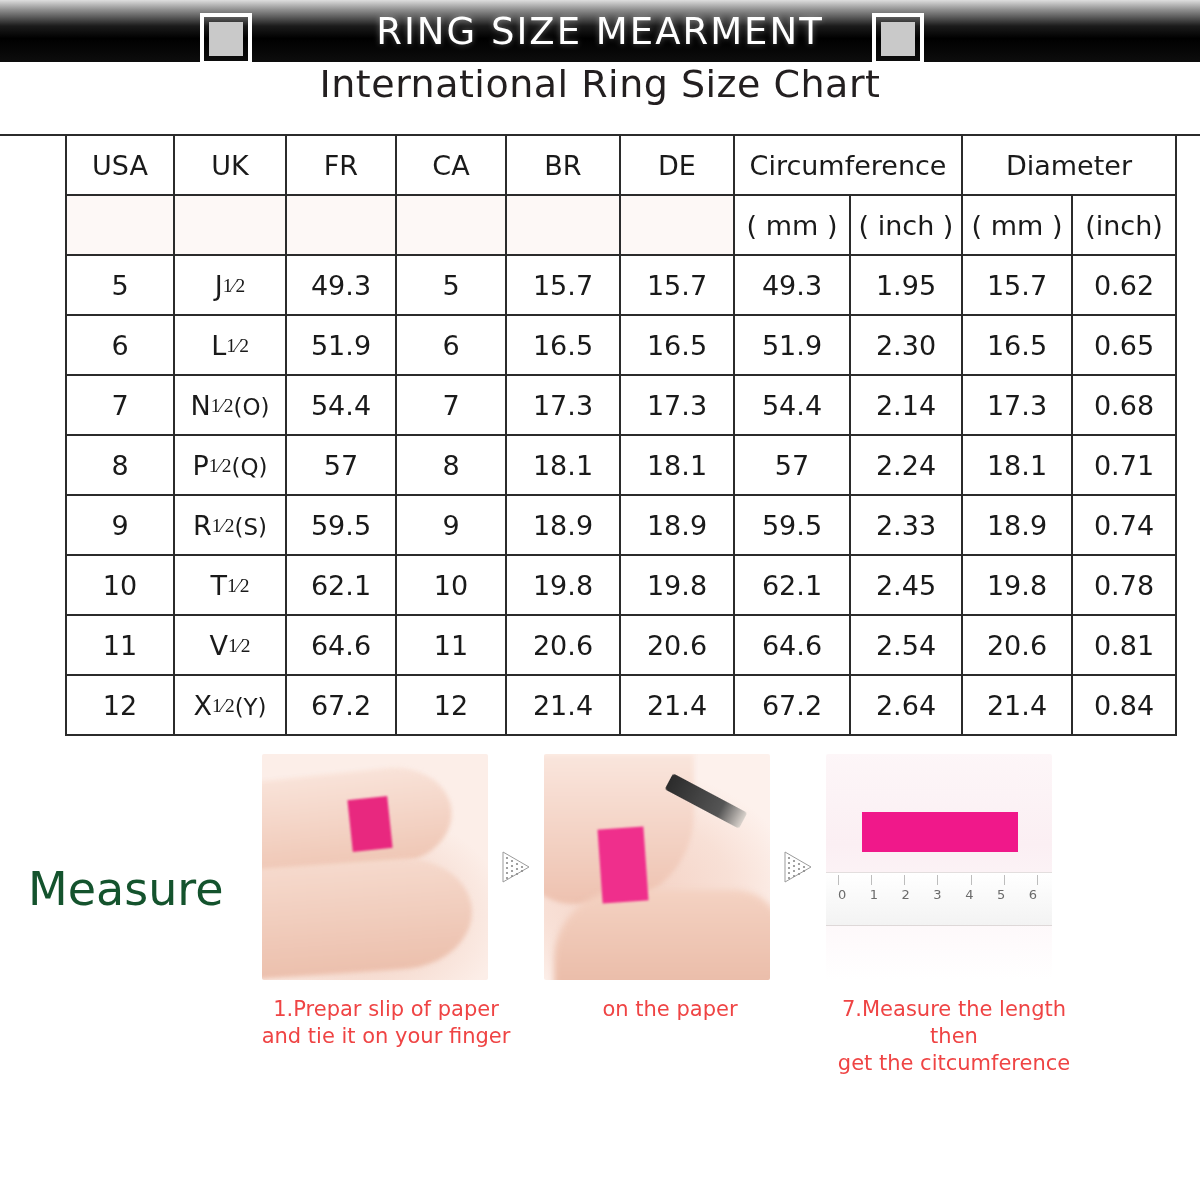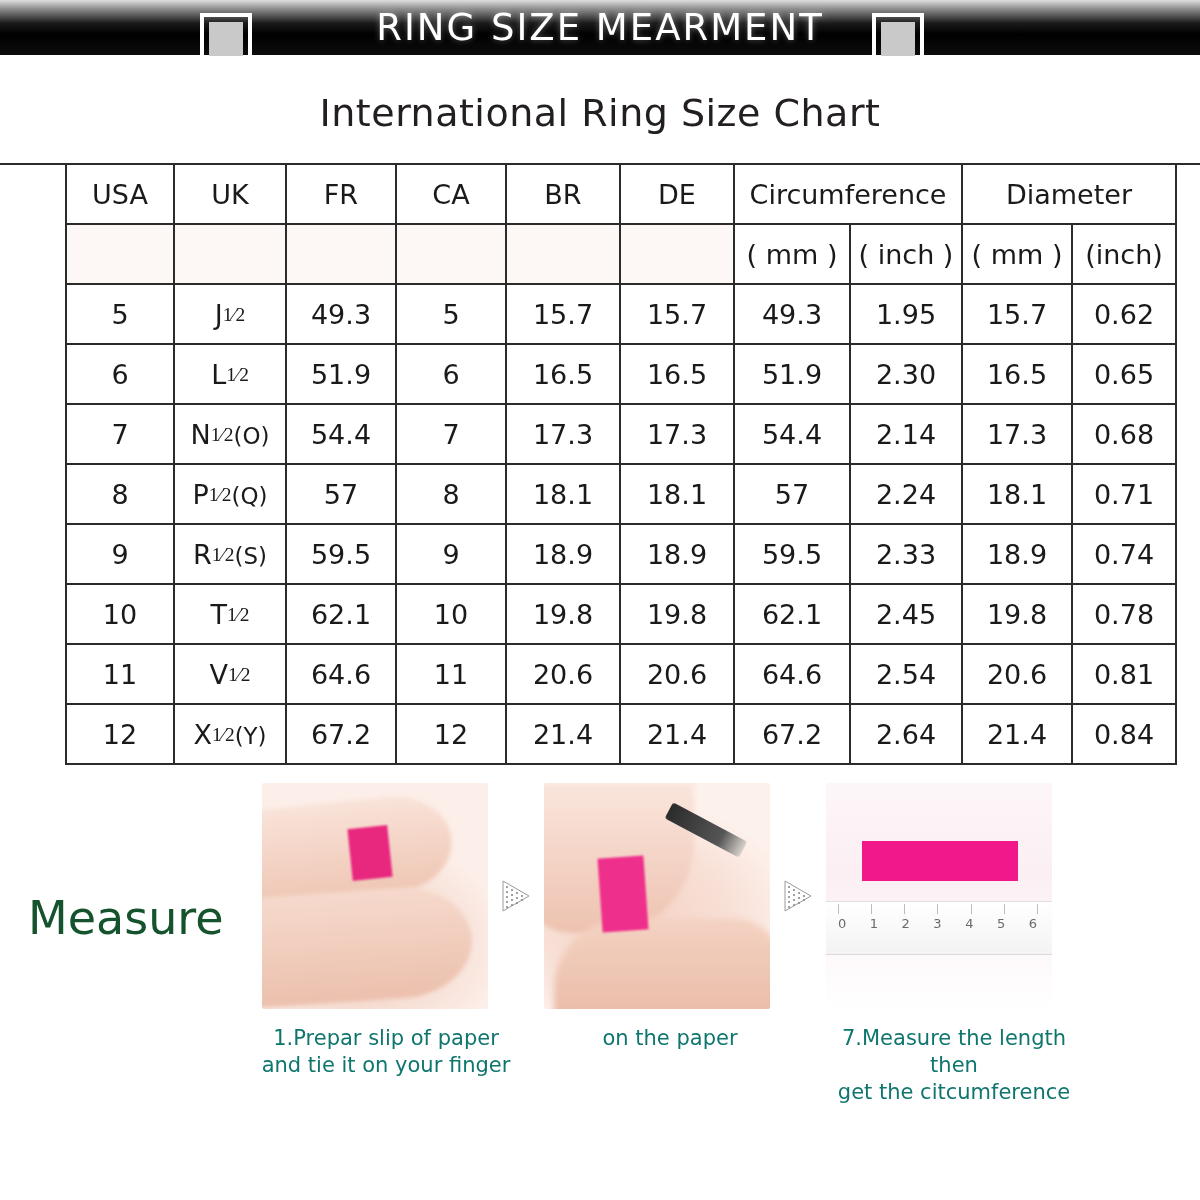--- a/index.html
+++ b/index.html
@@ -13,21 +13,21 @@
     font-family: "DejaVu Sans", "Liberation Sans", sans-serif;
     color: #1a1a1a;
     overflow: hidden;
     position: relative;
   }
 
   
   .banner {
     position: relative;
     width: 1200px;
-    height: 55px;
+    height: 62px;
     background: linear-gradient(to bottom, #dedede 0%, #8e8e8e 16%, #1b1b1b 42%, #000000 62%, #0d0d0d 100%);
     display: flex;
     align-items: center;
     justify-content: center;
   }
   .banner-title {
     color: #ffffff;
     font-size: 37px;
     letter-spacing: 2px;
     font-weight: 400;
@@ -50,21 +50,20 @@
     left: 5px; top: 5px; right: 5px; bottom: 5px;
     background: #c9c9c9;
   }
 
   
   .chart-title {
     text-align: center;
     font-size: 38px;
     font-weight: 400;
     color: #231f20;
-    margin-top: 36px;
     letter-spacing: 0.5px;
   }
 
   
   .full-rule {
     width: 1200px;
     height: 2px;
     background: #2b2b2b;
     margin-top: 28px;
   }
@@ -277,21 +276,21 @@
     justify-content: center;
   }
   .arrow svg { display: block; }
 
   .caption {
     width: 270px;
     margin-top: 16px;
     text-align: center;
     font-size: 21px;
     line-height: 1.28;
-    color: #0f766e;
+    color: #ef4444;
   }
   .step:nth-child(1) .caption { margin-left: 22px; }
   .step:nth-child(3) .caption { margin-left: 26px; }
   .step:nth-child(5) .caption { margin-left: 30px; }
 </style>
 </head>
 <body>
 
 <div class="banner">
   <div class="banner-square left"></div>

